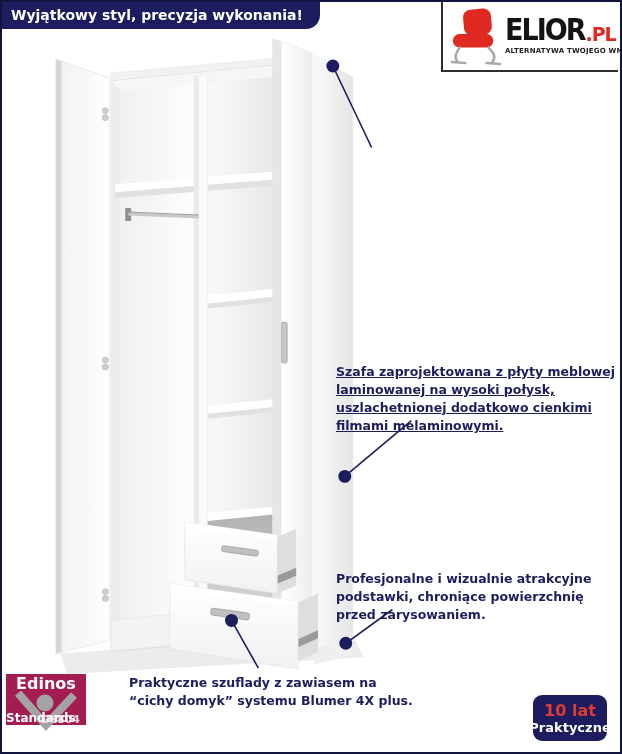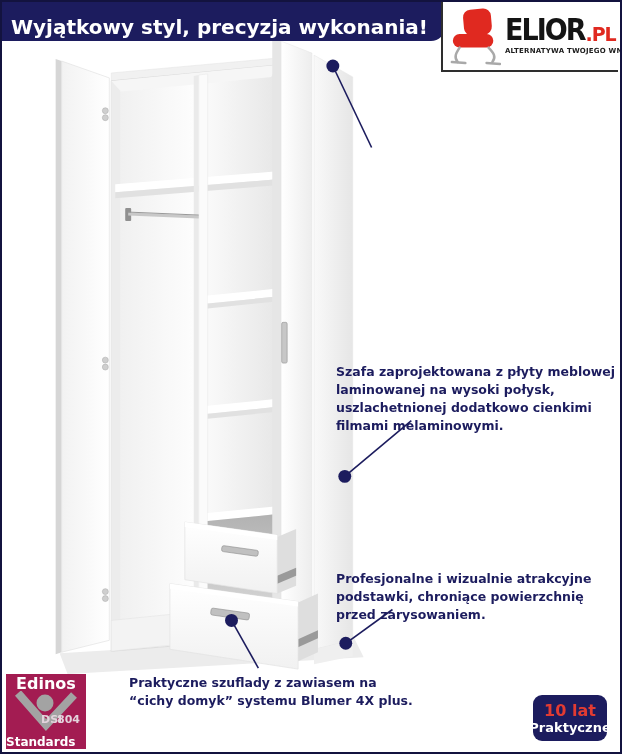--- a/index.html
+++ b/index.html
@@ -6,22 +6,22 @@
   .page{
     position:relative; width:622px; height:754px; box-sizing:border-box;
     border:2px solid #13133f; background:#ffffff; overflow:hidden;
     font-family:"DejaVu Sans", sans-serif;
   }
   .art{position:absolute; left:0; top:0; width:100%; height:100%;}
 
   
   .banner{
     position:absolute; left:0; top:0; height:27px; line-height:27px;
-    padding:12px 17px 0 9px; background:#1c1c5e; color:#ffffff;
-    font-size:20px; font-weight:bold; border-radius:0 0 14px 0;
+    padding:0 17px 0 9px; background:#1c1c5e; color:#ffffff;
+    font-size:14px; font-weight:bold; border-radius:0 0 14px 0;
     white-space:nowrap;
   }
 
   
   .logo-box{
     position:absolute; top:0; right:2px; width:177px; height:70px;
     background:#ffffff; border-left:2px solid #2e2e2e; border-bottom:2px solid #2e2e2e;
     box-sizing:border-box; display:flex; align-items:center;
   }
   .chair{margin:2px 0 0 6px; flex:0 0 auto;}
@@ -39,27 +39,27 @@
     font-size:7px; font-weight:bold; color:#1d1d1d; letter-spacing:0.2px;
     margin-top:3px; white-space:nowrap;
   }
 
   
   .ann{
     position:absolute; color:#1c1c5e; font-weight:bold;
     font-size:12.5px; line-height:18px; white-space:pre;
   }
   #a1{left:361px; top:146px;}
-  #a2{left:334px; top:361px;}
+  #a2{left:334px; top:361px;text-decoration:underline;}
   #a3{left:334px; top:568px;}
   #a4{left:127px; top:672px;}
 
   
   .edinos{
-    position:absolute; left:4px; top:672px; width:80px; height:75px;
+    position:absolute; left:4px; top:672px; width:80px; height:51px;
     background:#a31c52; color:#ffffff; font-weight:bold;
   }
   .ed-title{position:absolute; top:0px; width:100%; text-align:center; font-size:16px;}
   .ed-v{position:absolute; left:8px; top:17px;}
   .ed-dsi{position:absolute; left:7px; top:39px; font-size:11px; color:#e3d3dc;margin-left:28px;}
   .ed-804{position:absolute; right:6px; top:39px; font-size:11px; color:#e3d3dc;}
   .ed-std{position:absolute; bottom:0px; width:100%; text-align:left; font-size:12px;}
 
   
   .warranty{

